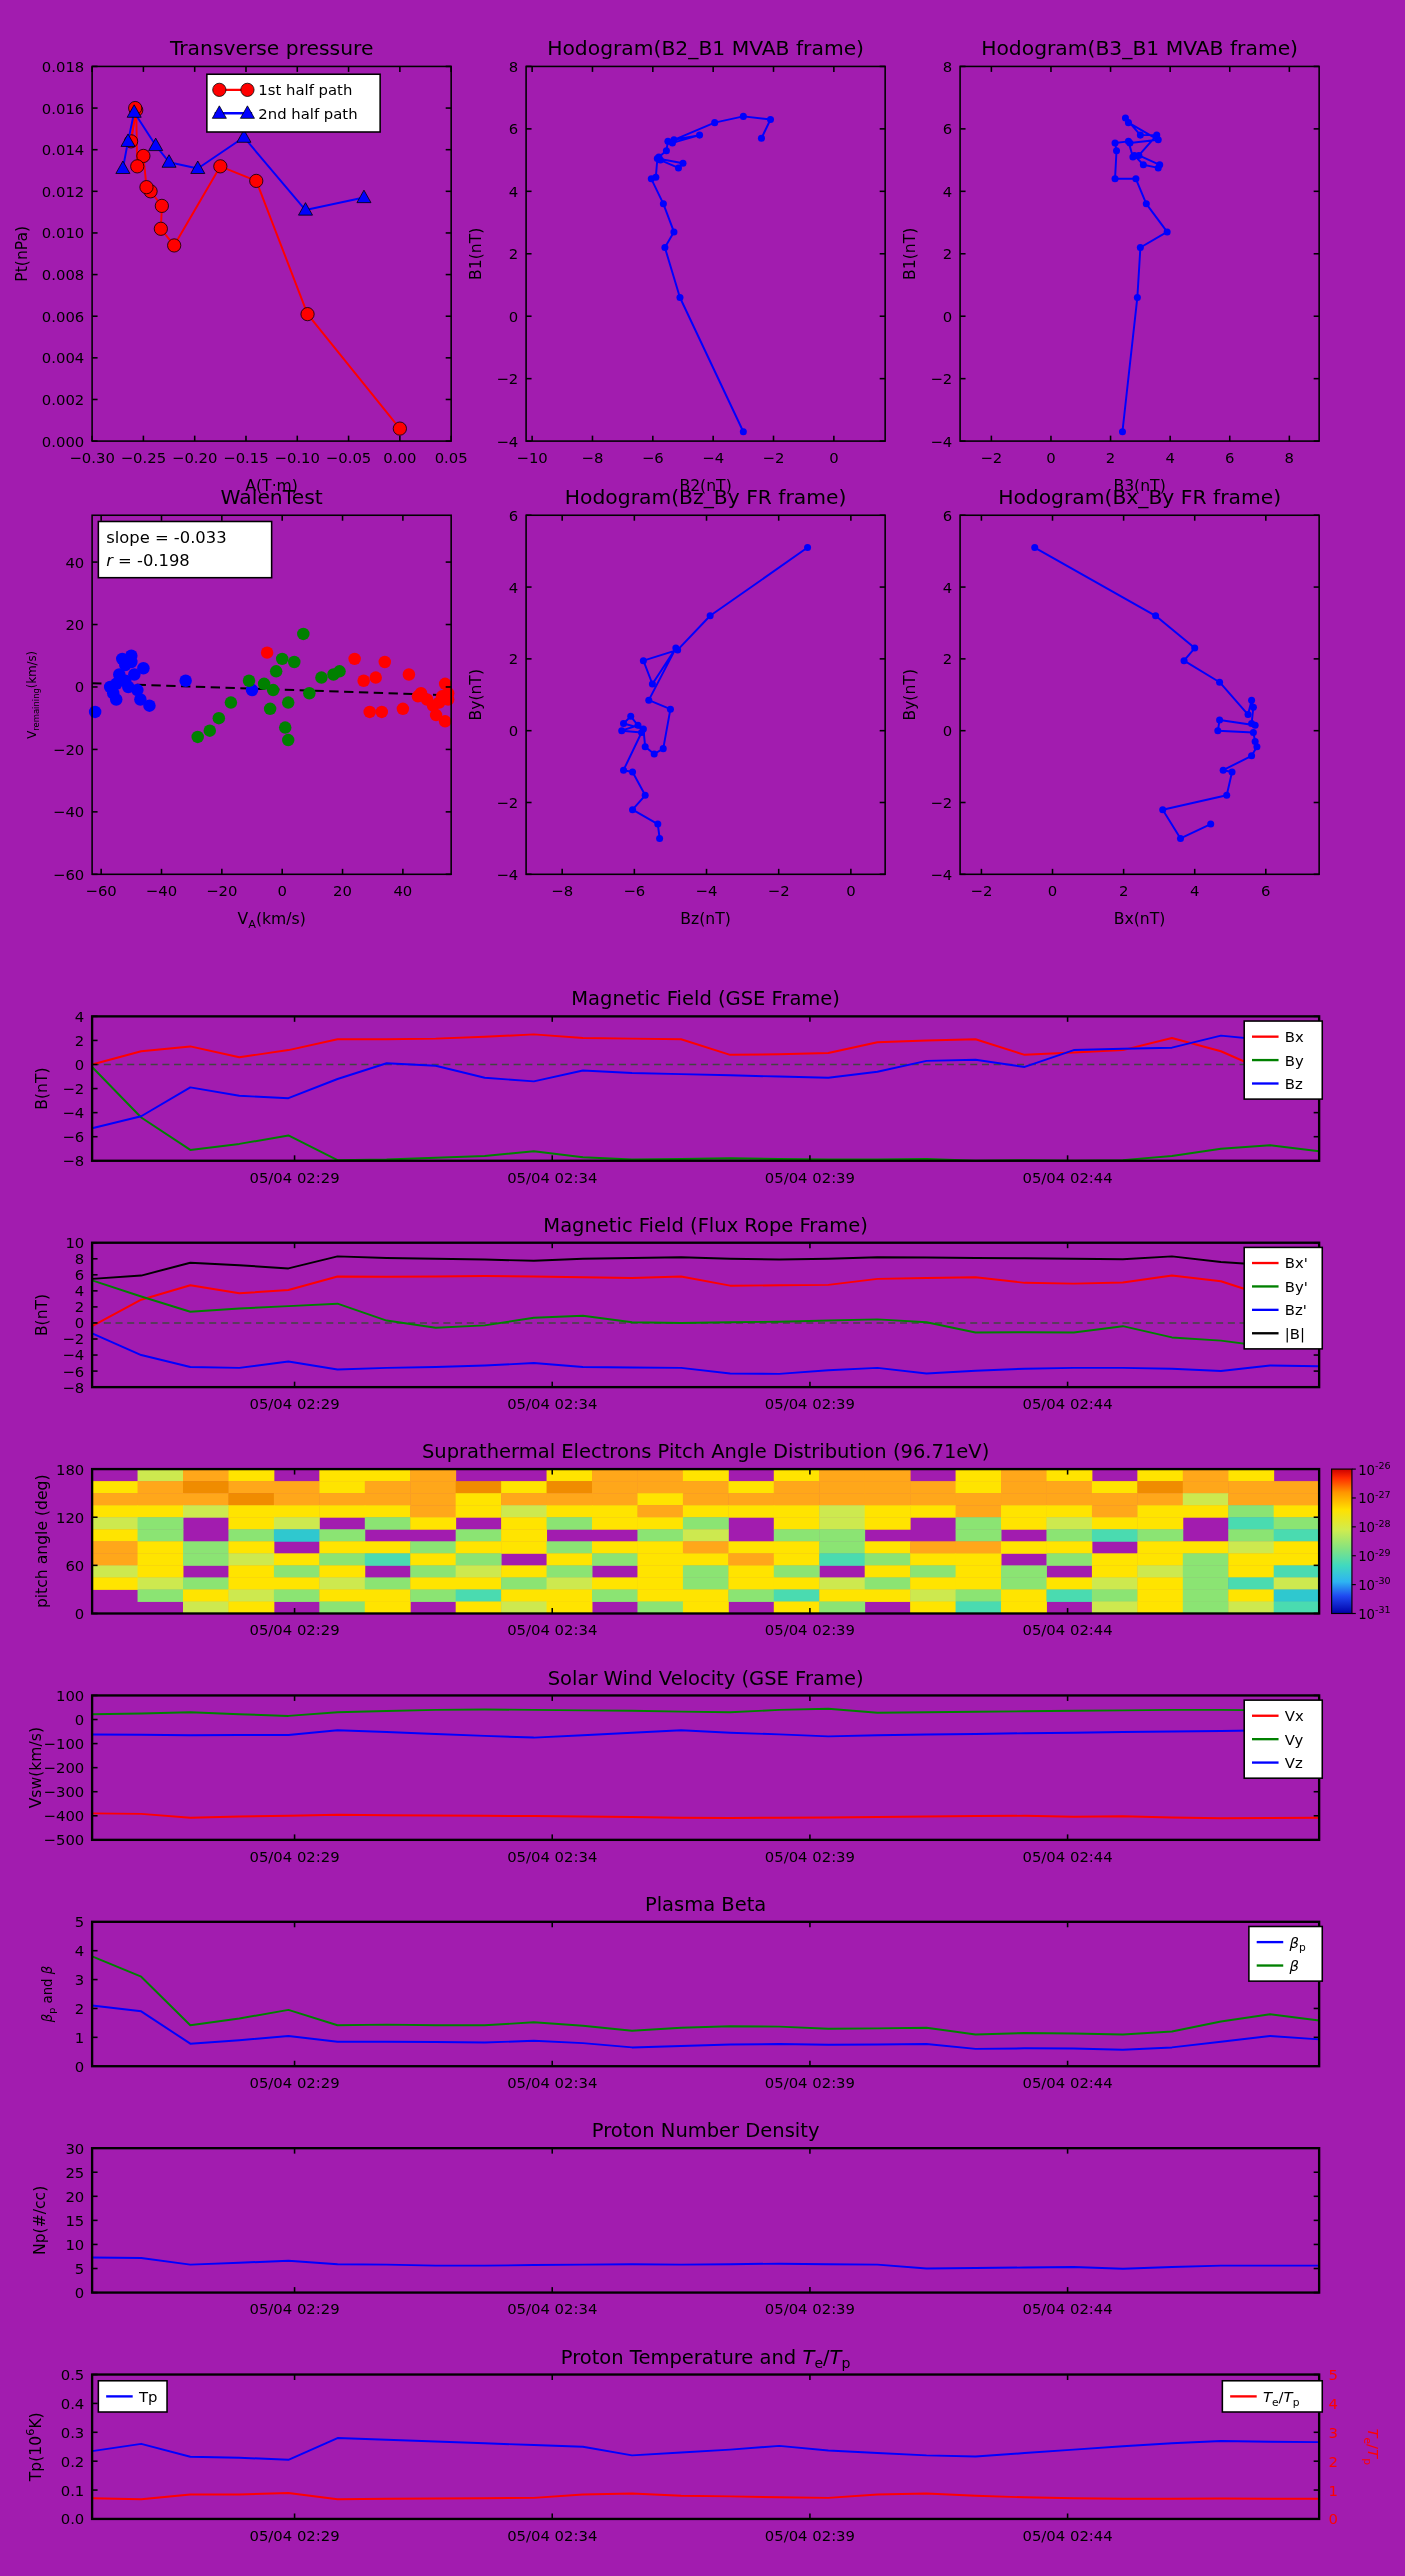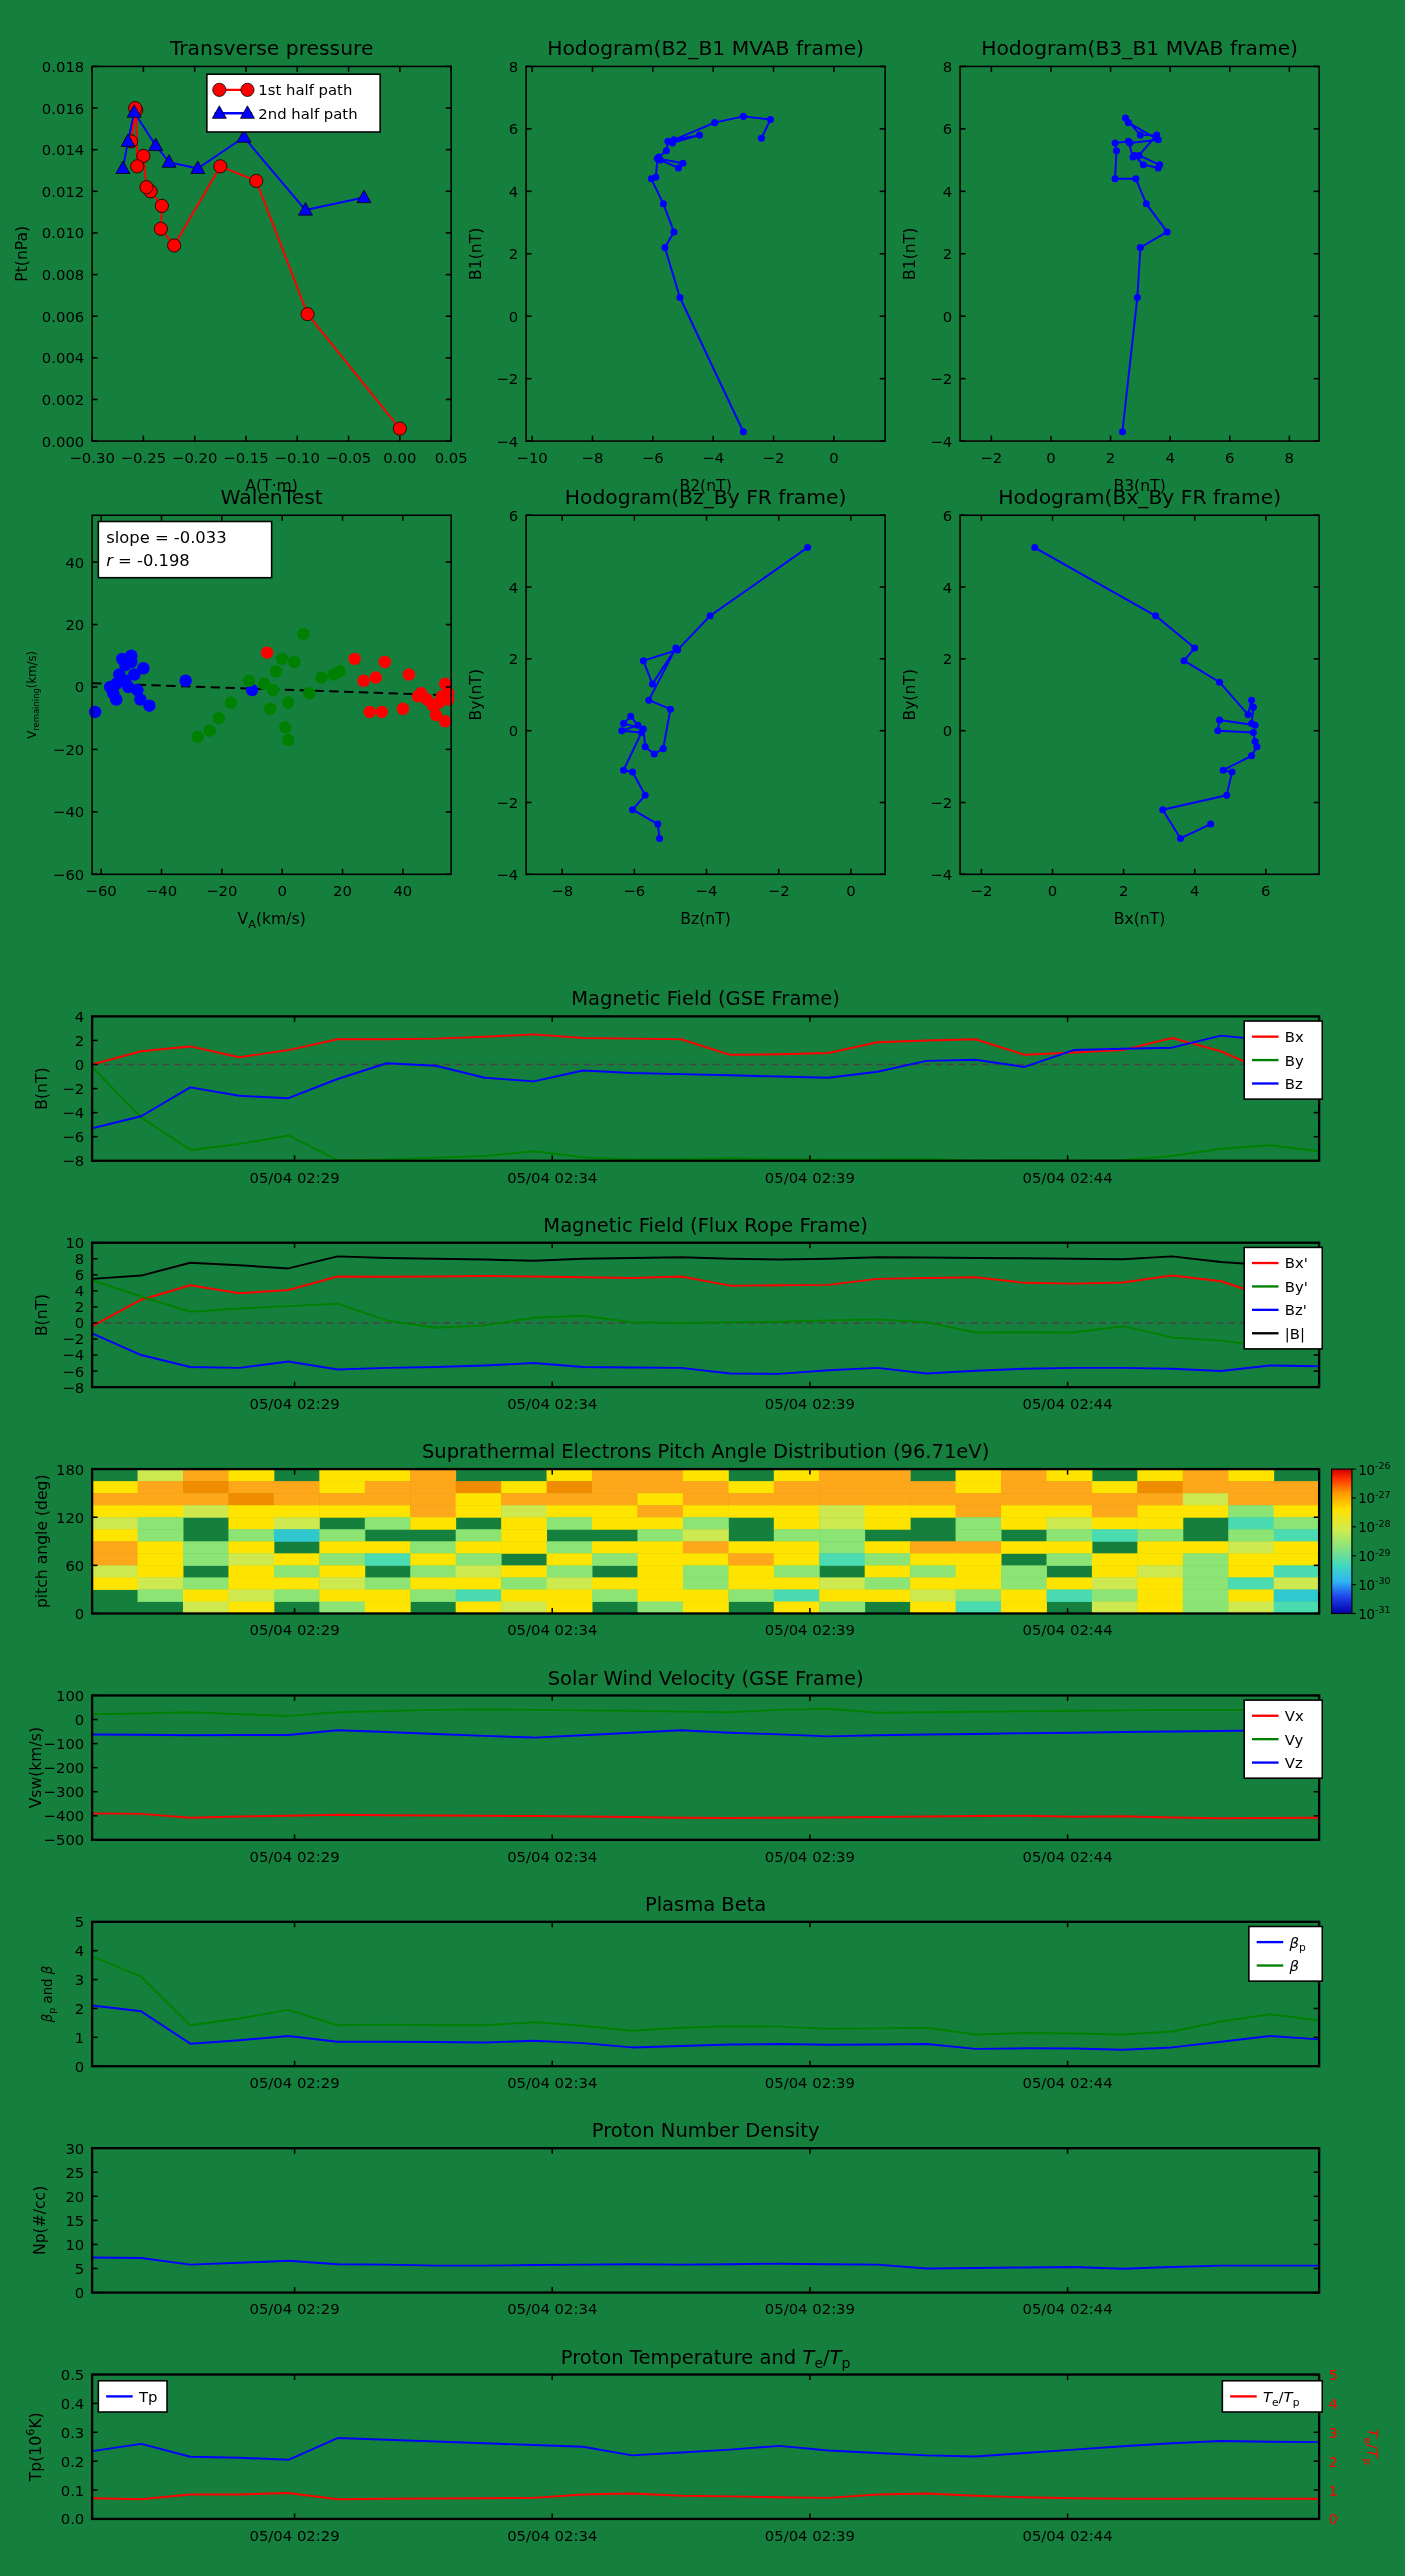--- a/index.html
+++ b/index.html
@@ -1,16 +1,16 @@
 <!DOCTYPE html>
 <html style="font-size:12.5px"><head>
 <meta charset="utf-8">
 <style>
   html,body{margin:0;padding:0;background:#888;}
-  .figure{position:relative;width:1405px;height:2576px;background:#15803d;margin:0 auto;
+  .figure{position:relative;width:1405px;height:2576px;background:#a21caf;margin:0 auto;
           font-family:"DejaVu Sans",sans-serif;}
   svg text{font-family:"DejaVu Sans",sans-serif;}
 </style>
 </head>
 <body>
 
 <div class="figure">
   <div id="fig">
       <svg width="1405" height="2576" viewBox="0 0 1800 3300" style="position:absolute;left:0;top:0;">
         <defs>

